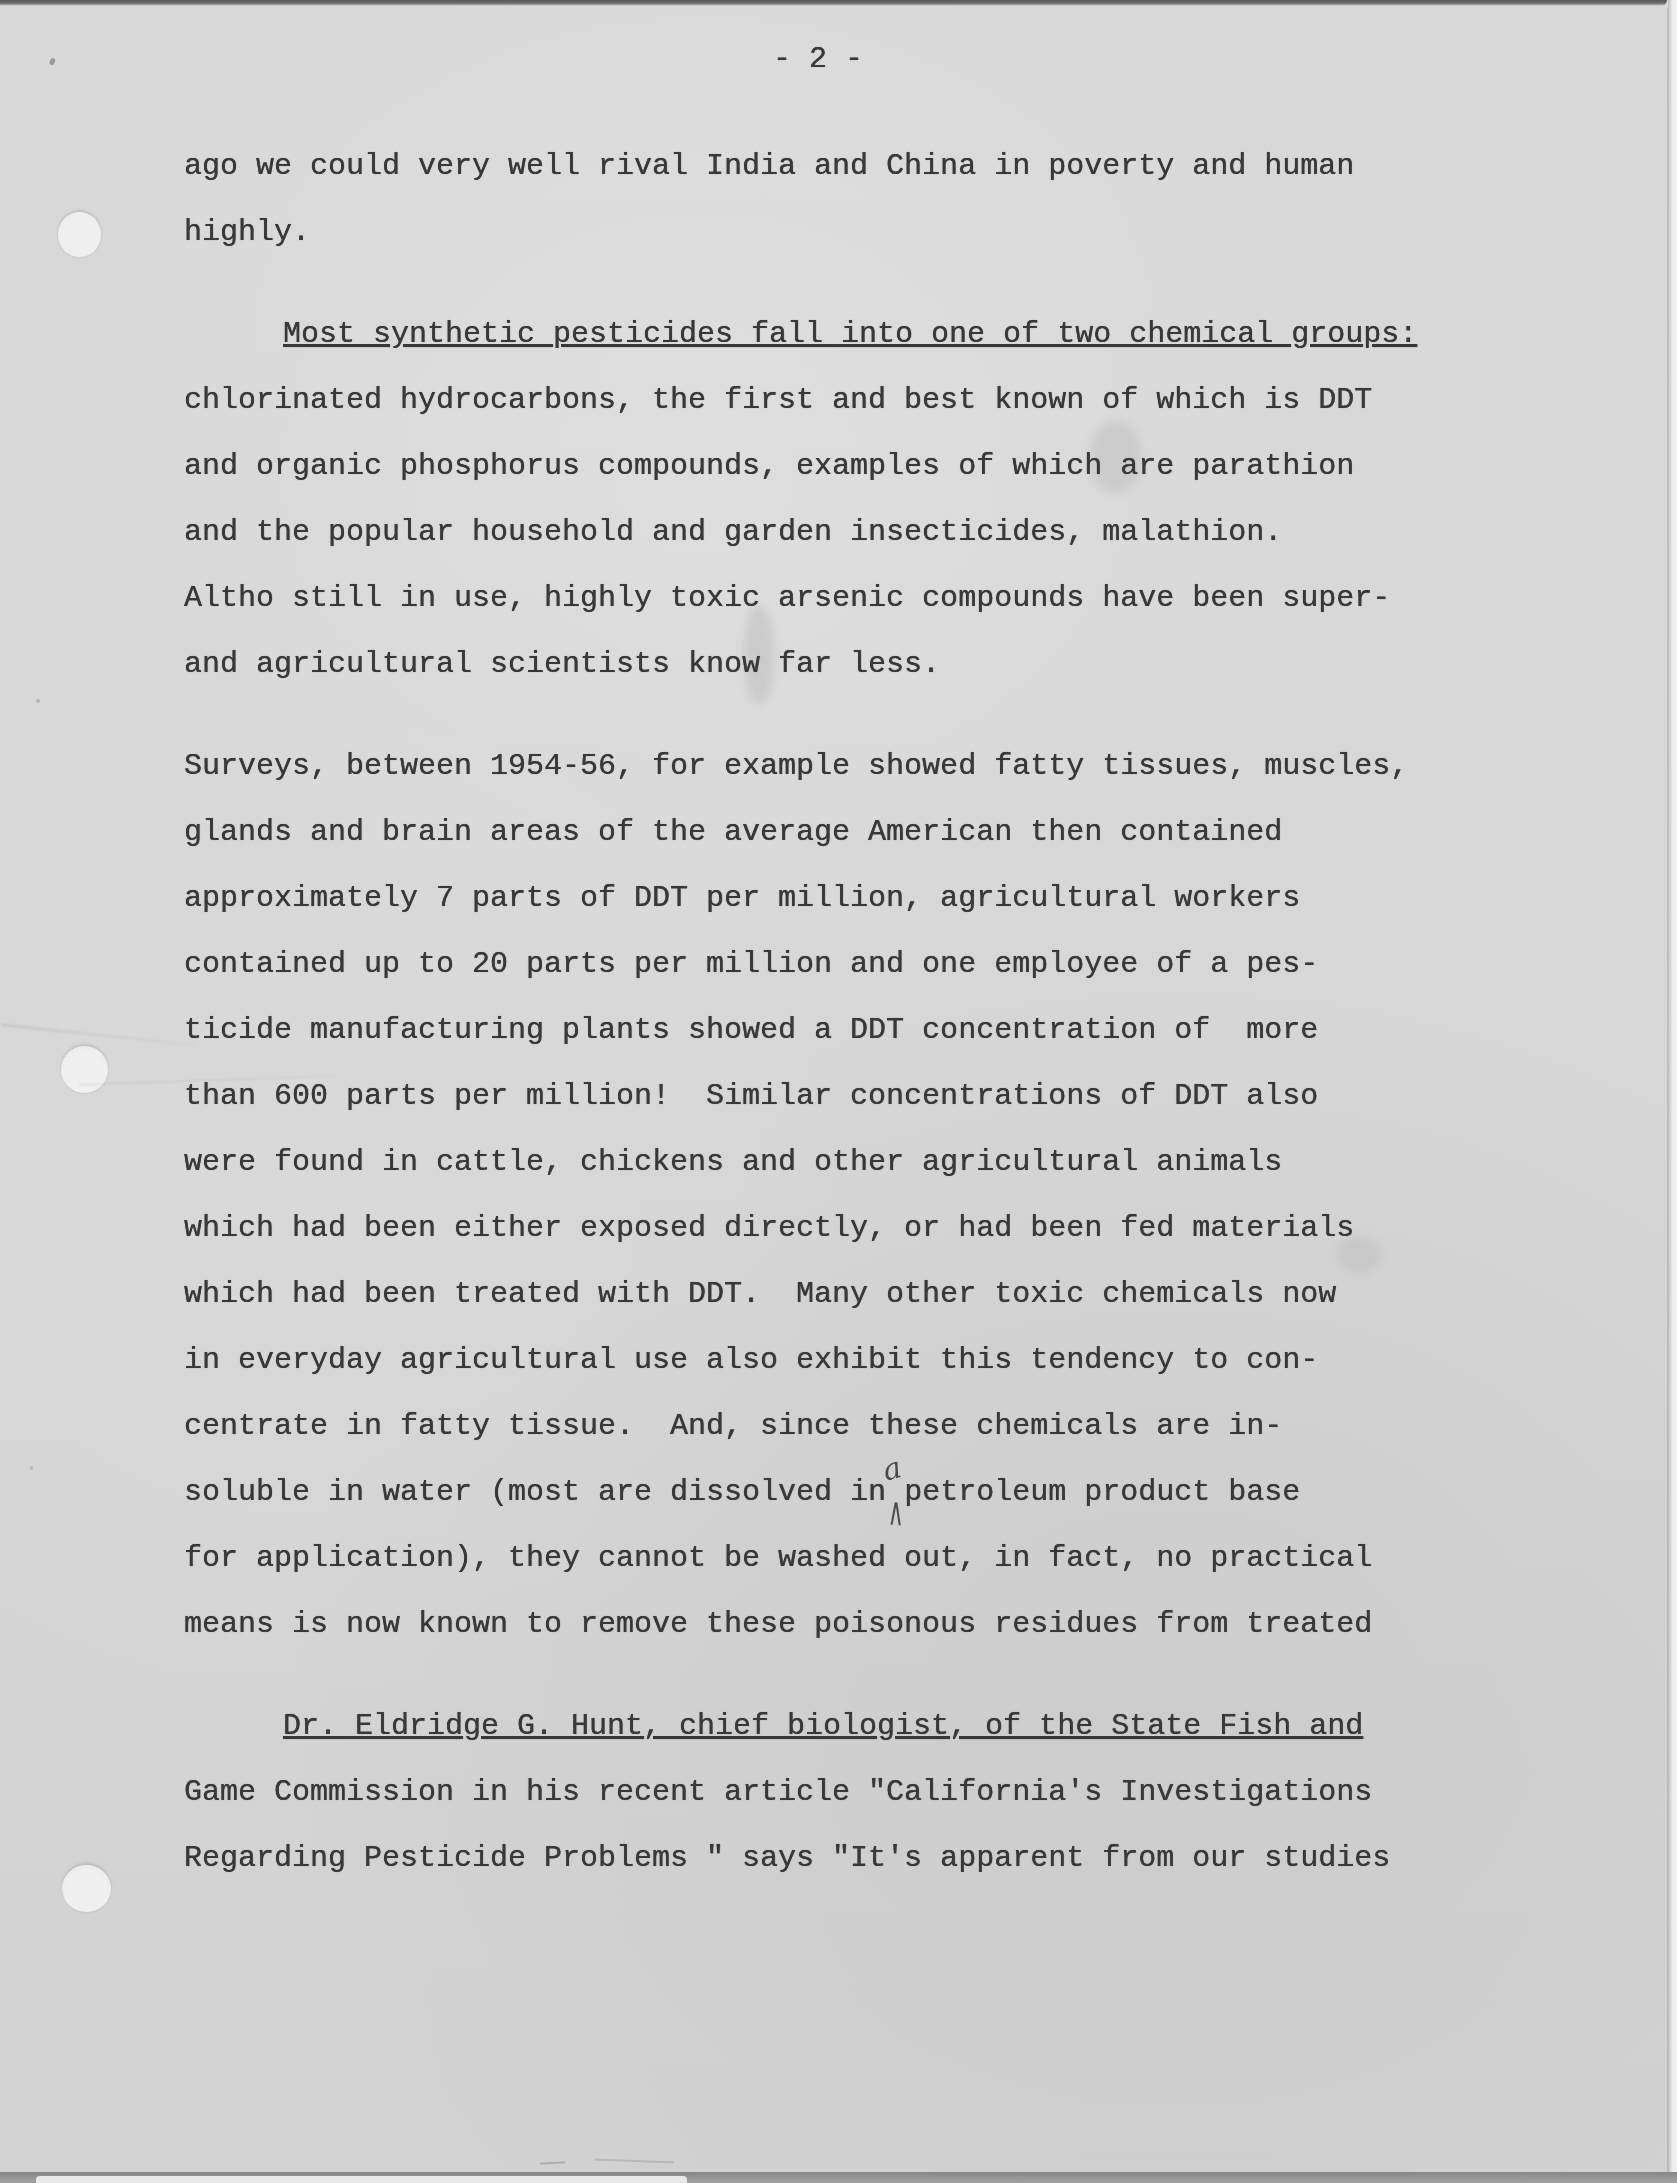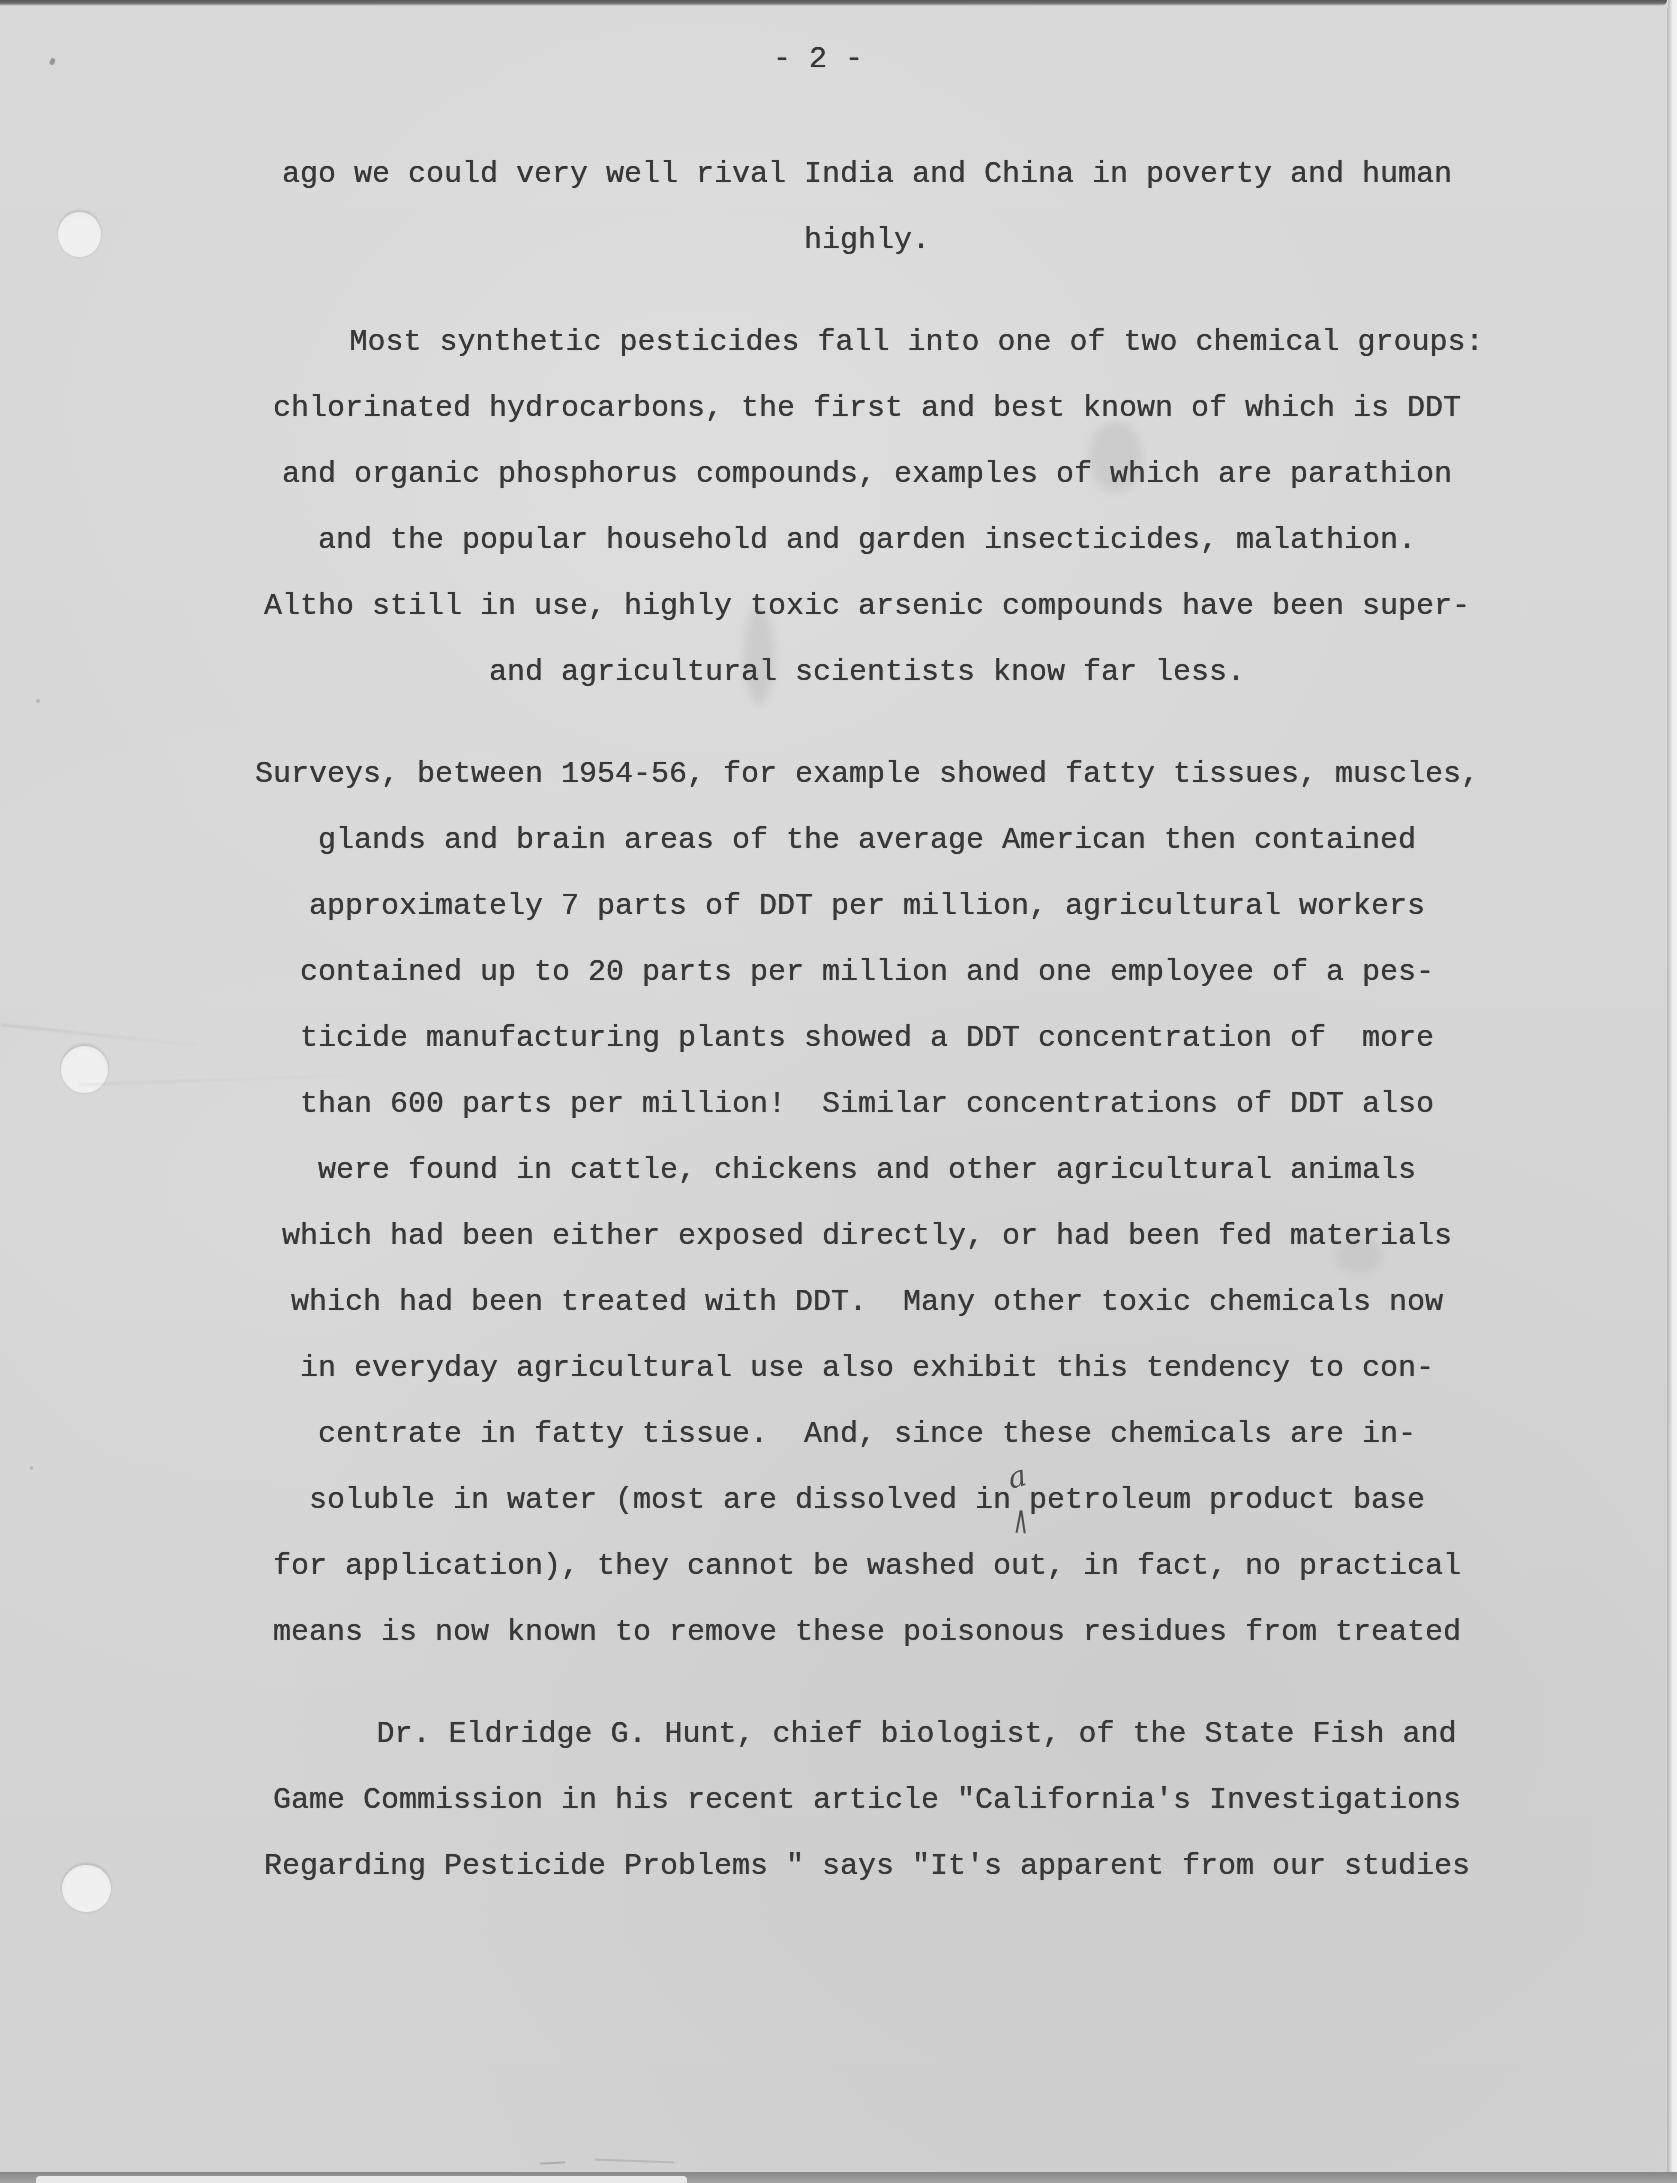--- a/index.html
+++ b/index.html
@@ -69,27 +69,27 @@
   .pencil-mark-1 { left: 540px; top: 2162px; width: 25px; transform: rotate(-3deg); }
   .pencil-mark-2 { left: 595px; top: 2160px; width: 79px; transform: rotate(2deg); opacity: .7; }
 
   
   .page-number {
     position: absolute; top: 41px; left: 0; width: 1636px;
     text-align: center; font-size: 30px; line-height: 36px;
     text-shadow: 0 0 0.7px rgba(50,50,50,0.85), 0.3px 0.3px 0.3px rgba(50,50,50,0.35);
   }
   .doc-body { position: absolute; left: 176px; top: 125px; width: 1382px; }
-  .paragraph { margin: 16px; text-align: center; }
+  .paragraph { margin: 8px; }
   .paragraph + .paragraph { margin-top: 36px; }
   .line {
     white-space: pre; font-size: 30px; line-height: 66px; height: 66px;
     text-shadow: 0 0 0.7px rgba(50,50,50,0.85), 0.3px 0.3px 0.3px rgba(50,50,50,0.35);
   }
-  .paragraph.indent .line.first { padding-left: 99px; }
+  .paragraph.indent .line.first { padding-left: 99px; text-decoration: underline; }
 
   
   .ins { position: relative; }
   .ins-letter {
     position: absolute; left: -3.3px; top: -21px;
     font-family: "DejaVu Serif", serif; font-style: italic;
     font-size: 30px; line-height: 30px; color: #4a4a4a;
     transform: rotate(-14deg); text-shadow: none;
   }
   .ins-caret {

